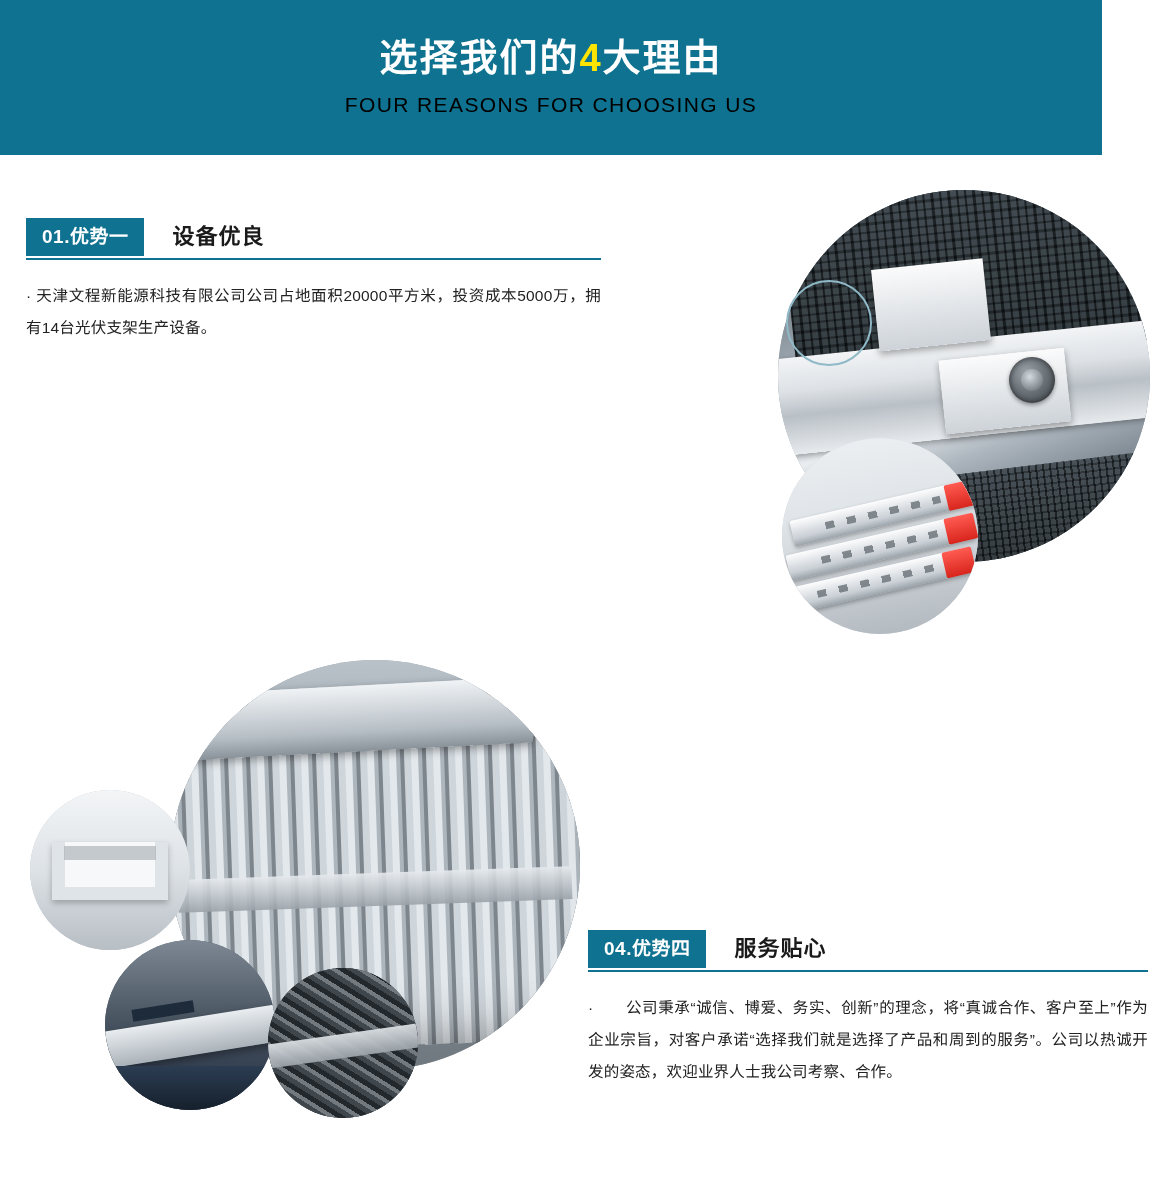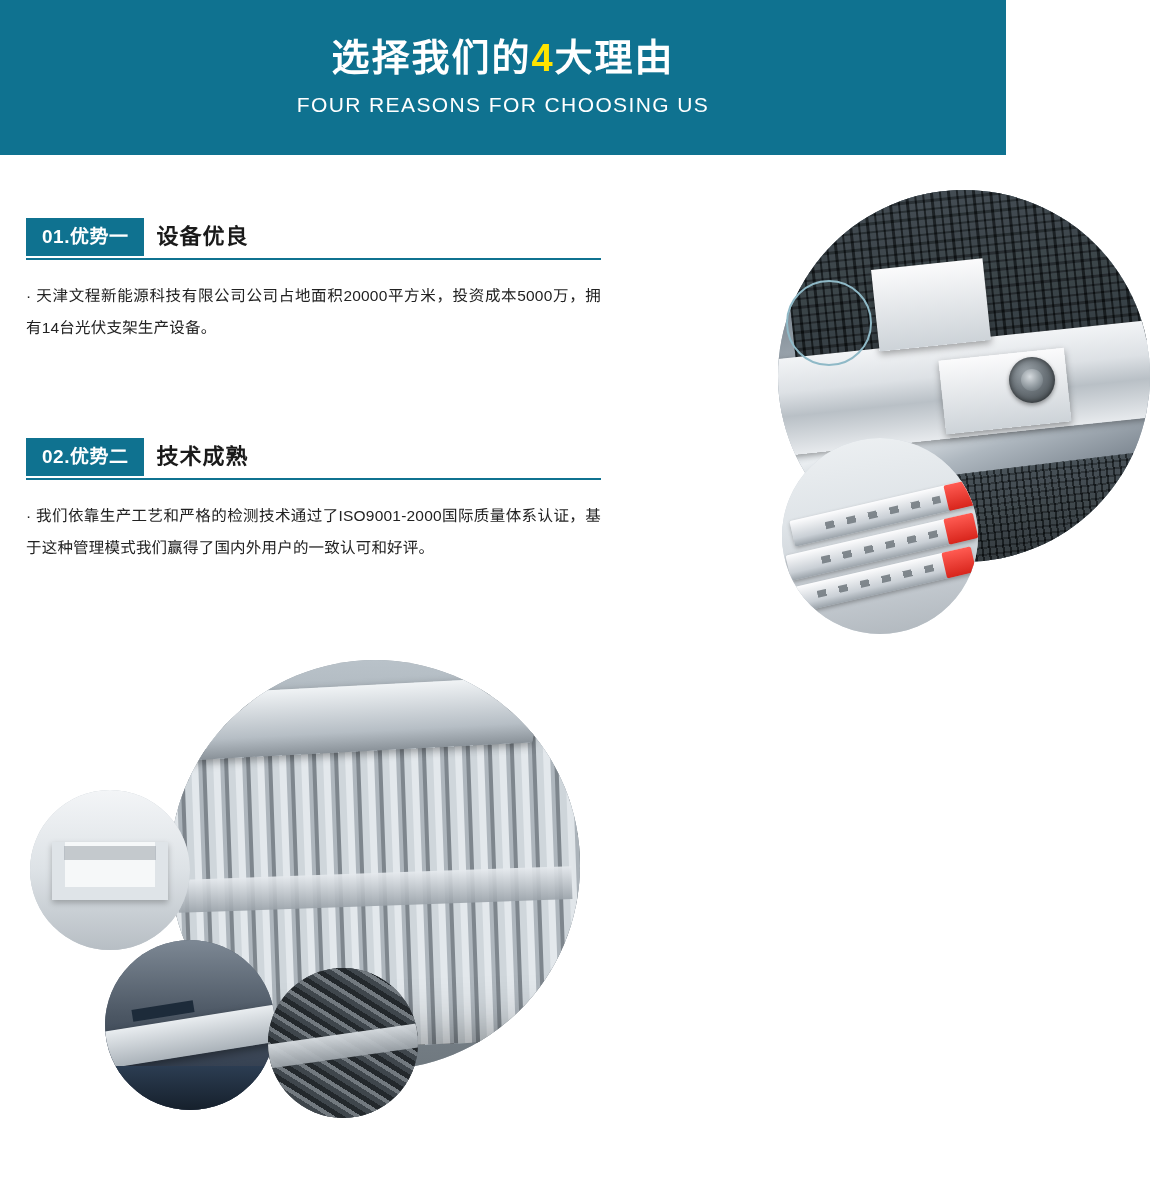--- a/index.html
+++ b/index.html
@@ -14,21 +14,21 @@
     position: relative;
     width: 1170px;
     height: 1200px;
     background: #ffffff;
   }
 
   
   .header {
     position: absolute;
     left: 0; top: 0;
-    width: 1006px;
+    width: 1102px;
     height: 155px;
     background: #0f7290;
     display: flex;
     flex-direction: column;
     align-items: center;
     justify-content: center;
   }
   .header-title {
     font-size: 38px;
     font-weight: bold;
@@ -36,21 +36,21 @@
     color: #ffffff;
     line-height: 1.1;
     margin: 0 0 14px 0;
     white-space: nowrap;
   }
   .header-title .num {
     color: #ffe400;
   }
   .header-sub {
     font-size: 21px;
-    color: #ffffff;
+    color: #000000;
     letter-spacing: 1.4px;
     font-weight: 500;
     white-space: nowrap;
   }
 
   
   .reason {
     position: absolute;
   }
   .reason-head {
@@ -64,21 +64,21 @@
     font-weight: bold;
     letter-spacing: 0.5px;
     padding: 9px 16px 10px 16px;
     line-height: 1;
     white-space: nowrap;
   }
   .head-title {
     font-size: 22px;
     font-weight: bold;
     color: #1a1a1a;
-    margin-left: 12px;
+    margin-left: 28px;
     padding-bottom: 6px;
     white-space: nowrap;
     letter-spacing: 1px;
   }
   .head-rule {
     position: absolute;
     left: 0;
     bottom: -4px;
     height: 2px;
     background: #0f7290;
@@ -324,32 +324,32 @@
 
   <div class="reason" id="reason-1">
     <div class="reason-head">
       <div class="badge">01.优势一</div>
       <div class="head-title">设备优良</div>
       <div class="head-rule"></div>
     </div>
     <div class="reason-body">· 天津文程新能源科技有限公司公司占地面积20000平方米，投资成本5000万，拥有14台光伏支架生产设备。</div>
   </div>
 
-  <div class="reason" id="reason-2">
+
+  <div class="reason" id="reason-3">
+  </div>
+
+  <div class="reason" id="reason-4">
     <div class="reason-head">
-      <div class="badge">02.优势二</div>
-      <div class="head-title">技术成熟</div>
+      <div class="badge">04.优势四</div>
+      <div class="head-title">服务贴心</div>
       <div class="head-rule"></div>
     </div>
-    <div class="reason-body">· 我们依靠生产工艺和严格的检测技术通过了ISO9001-2000国际质量体系认证，基于这种管理模式我们赢得了国内外用户的一致认可和好评。</div>
-  </div>
-
-  <div class="reason" id="reason-3">
-  </div>
-
+    <div class="reason-body">·　　公司秉承“诚信、博爱、务实、创新”的理念，将“真诚合作、客户至上”作为企业宗旨，对客户承诺“选择我们就是选择了产品和周到的服务”。公司以热诚开发的姿态，欢迎业界人士我公司考察、合作。</div>
+  </div>
 
   <div class="photo-area-top">
     <div class="circle c-main-top">
       <div class="clamp-bg"></div>
       <div class="mesh"></div>
       <div class="rail"></div>
       <div class="clamp-block cb1"></div>
       <div class="clamp-block cb2"></div>
       <div class="bolt"></div>
       <div class="mesh2"></div>

